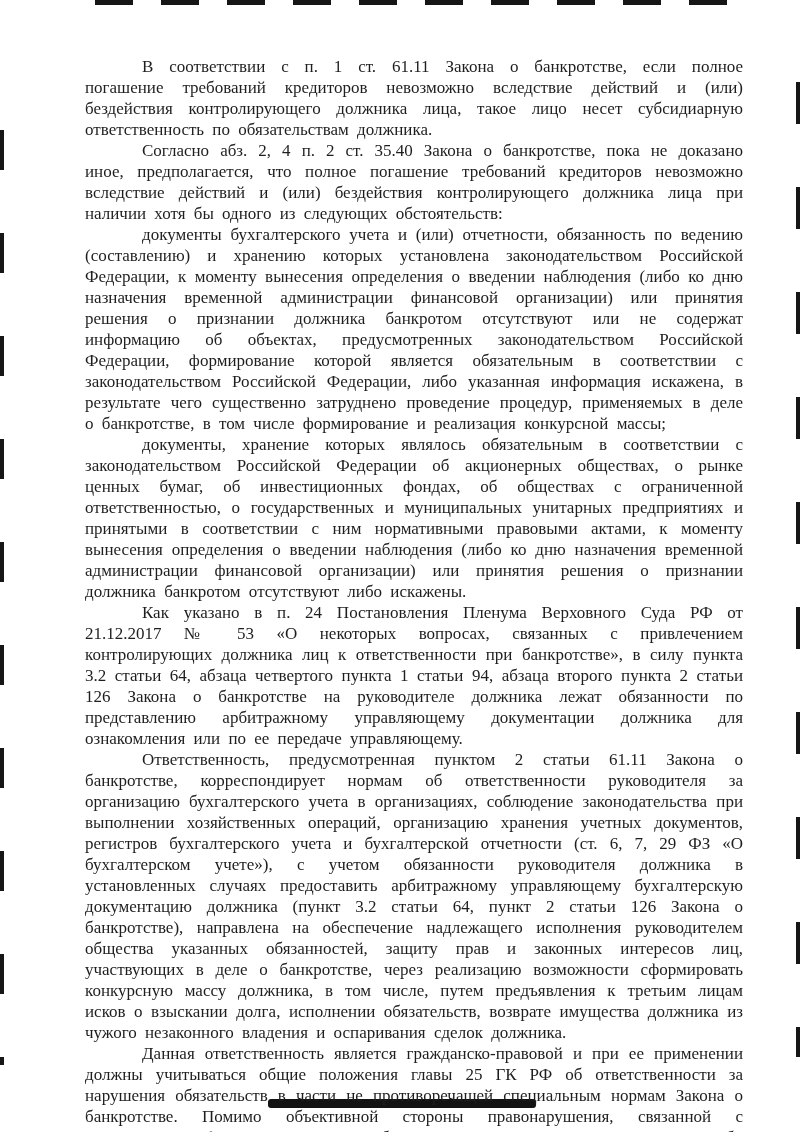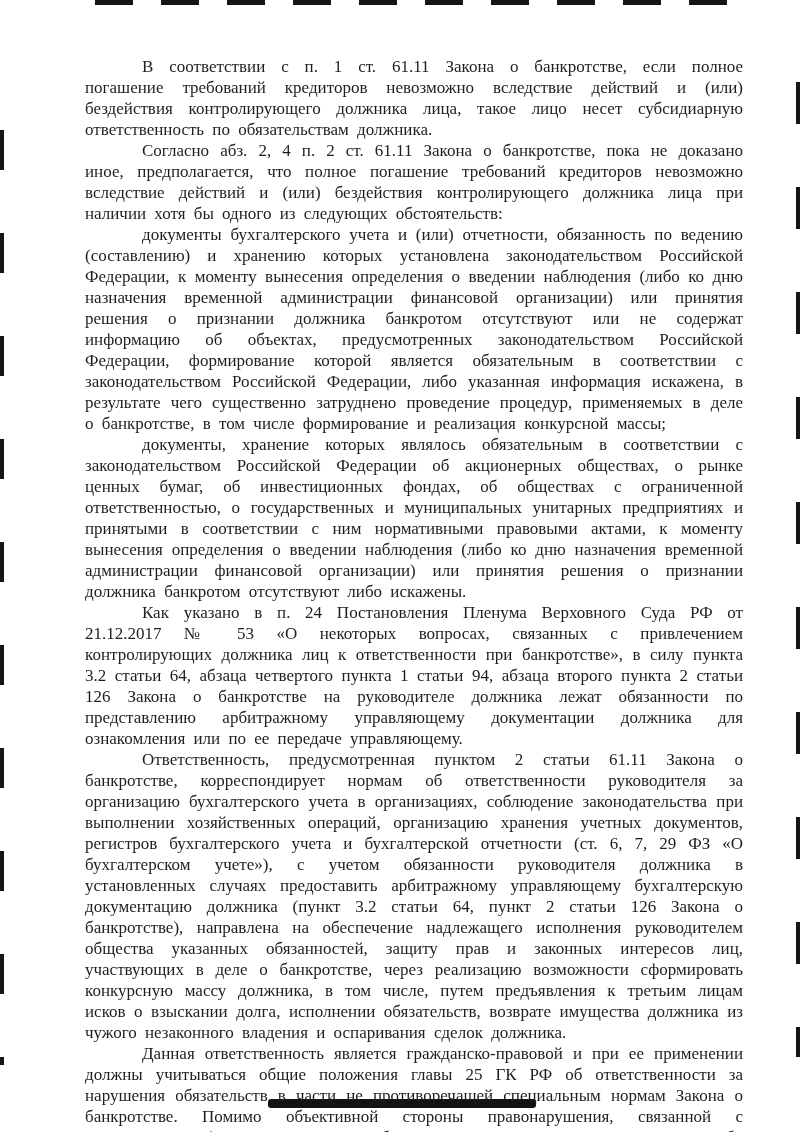--- a/index.html
+++ b/index.html
@@ -76,21 +76,21 @@
 
 <div class="page">
 
   <div class="scan-mark edge-top"></div>
   <div class="scan-mark edge-left"></div>
   <div class="scan-mark edge-right"></div>
   <div class="scan-mark bottom-bar"></div>
 
   <div class="content">
     <p>В соответствии с п. 1 ст. 61.11 Закона о банкротстве, если полное погашение требований кредиторов невозможно вследствие действий и (или) бездействия контролирующего должника лица, такое лицо несет субсидиарную ответственность по обязательствам должника.</p>
-    <p>Согласно абз. 2, 4 п. 2 ст. 61.11 Закона о банкротстве, пока не доказано иное, предполагается, что полное погашение требований кредиторов невозможно вследствие действий и (или) бездействия контролирующего должника лица при наличии хотя бы одного из следующих обстоятельств:</p>
+    <p>Согласно абз. 2, 4 п. 2 ст. 35.40 Закона о банкротстве, пока не доказано иное, предполагается, что полное погашение требований кредиторов невозможно вследствие действий и (или) бездействия контролирующего должника лица при наличии хотя бы одного из следующих обстоятельств:</p>
     <p>документы бухгалтерского учета и (или) отчетности, обязанность по ведению (составлению) и хранению которых установлена законодательством Российской Федерации, к моменту вынесения определения о введении наблюдения (либо ко дню назначения временной администрации финансовой организации) или принятия решения о признании должника банкротом отсутствуют или не содержат информацию об объектах, предусмотренных законодательством Российской Федерации, формирование которой является обязательным в соответствии с законодательством Российской Федерации, либо указанная информация искажена, в результате чего существенно затруднено проведение процедур, применяемых в деле о банкротстве, в том числе формирование и реализация конкурсной массы;</p>
     <p>документы, хранение которых являлось обязательным в соответствии с законодательством Российской Федерации об акционерных обществах, о рынке ценных бумаг, об инвестиционных фондах, об обществах с ограниченной ответственностью, о государственных и муниципальных унитарных предприятиях и принятыми в соответствии с ним нормативными правовыми актами, к моменту вынесения определения о введении наблюдения (либо ко дню назначения временной администрации финансовой организации) или принятия решения о признании должника банкротом отсутствуют либо искажены.</p>
     <p>Как указано в п. 24 Постановления Пленума Верховного Суда РФ от 21.12.2017 № 53 «О некоторых вопросах, связанных с привлечением контролирующих должника лиц к ответственности при банкротстве», в силу пункта 3.2 статьи 64, абзаца четвертого пункта 1 статьи 94, абзаца второго пункта 2 статьи 126 Закона о банкротстве на руководителе должника лежат обязанности по представлению арбитражному управляющему документации должника для ознакомления или по ее передаче управляющему.</p>
     <p>Ответственность, предусмотренная пунктом 2 статьи 61.11 Закона о банкротстве, корреспондирует нормам об ответственности руководителя за организацию бухгалтерского учета в организациях, соблюдение законодательства при выполнении хозяйственных операций, организацию хранения учетных документов, регистров бухгалтерского учета и бухгалтерской отчетности (ст. 6, 7, 29 ФЗ «О бухгалтерском учете»), с учетом обязанности руководителя должника в установленных случаях предоставить арбитражному управляющему бухгалтерскую документацию должника (пункт 3.2 статьи 64, пункт 2 статьи 126 Закона о банкротстве), направлена на обеспечение надлежащего исполнения руководителем общества указанных обязанностей, защиту прав и законных интересов лиц, участвующих в деле о банкротстве, через реализацию возможности сформировать конкурсную массу должника, в том числе, путем предъявления к третьим лицам исков о взыскании долга, исполнении обязательств, возврате имущества должника из чужого незаконного владения и оспаривания сделок должника.</p>
     <p>Данная ответственность является гражданско-правовой и при ее применении должны учитываться общие положения главы 25 ГК РФ об ответственности за нарушения обязательств в части не противоречащей специальным нормам Закона о банкротстве. Помимо объективной стороны правонарушения, связанной с установлением факта неисполнения обязательства по передаче документации, либо отсутствия в ней соответствующей информации, необходимо установить вину субъекта ответственности исходя из того, приняло ли данное лицо все меры для надлежащего исполнения обязательств по ведению и передаче документации, при должной степени заботливости и осмотрительности, какая от него требовалась по характеру обязательства и условиям</p>
   </div>
 
 </div>
 
 </body></html>

